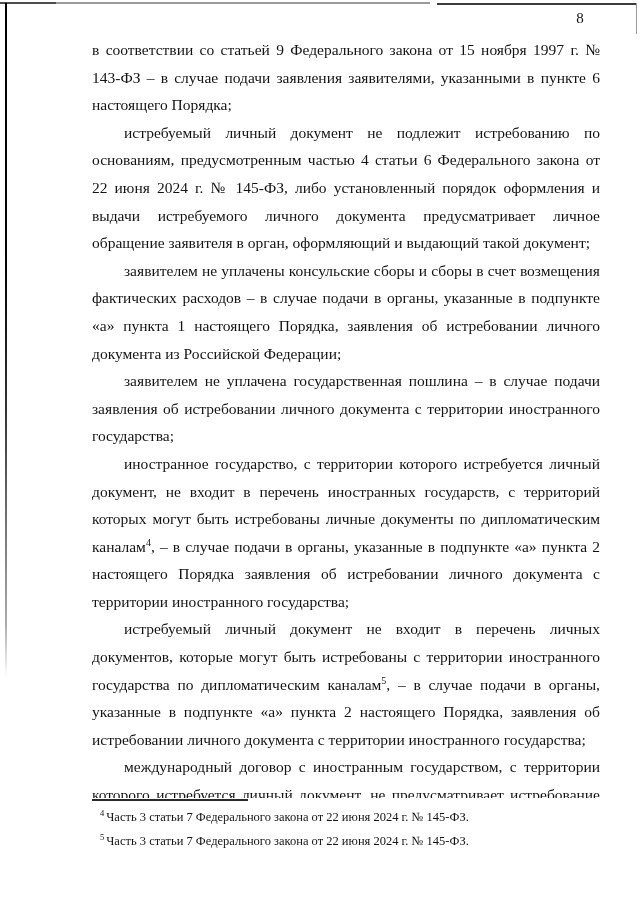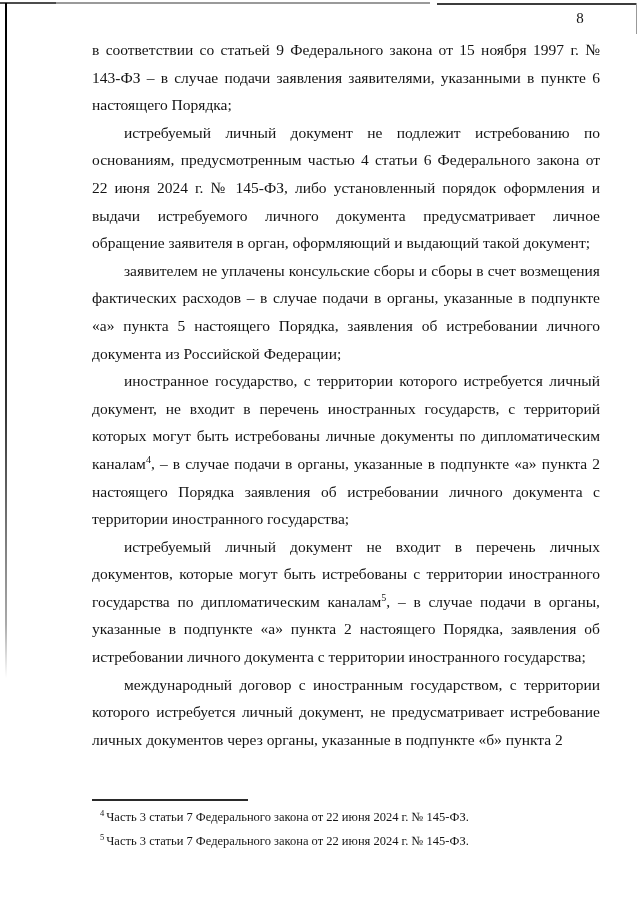--- a/index.html
+++ b/index.html
@@ -91,21 +91,22 @@
   <div class="top-line-b"></div>
   <div class="top-line-c"></div>
   <div class="left-line"></div>
   <div class="right-tick"></div>
 
   <div class="page-number">8</div>
 
   <div class="body-text">
       <p>в соответствии со статьей 9 Федерального закона от 15 ноября 1997 г. № 143-ФЗ – в случае подачи заявления заявителями, указанными в пункте 6 настоящего Порядка;</p>
       <p class="indent">истребуемый личный документ не подлежит истребованию по основаниям, предусмотренным частью 4 статьи 6 Федерального закона от 22 июня 2024 г. № 145-ФЗ, либо установленный порядок оформления и выдачи истребуемого личного документа предусматривает личное обращение заявителя в орган, оформляющий и выдающий такой документ;</p>
-      <p class="indent">заявителем не уплачены консульские сборы и сборы в счет возмещения фактических расходов – в случае подачи в органы, указанные в подпункте «а» пункта 5 настоящего Порядка, заявления об истребовании личного документа из Российской Федерации;</p>
+      <p class="indent">заявителем не уплачены консульские сборы и сборы в счет возмещения фактических расходов – в случае подачи в органы, указанные в подпункте «а» пункта 1 настоящего Порядка, заявления об истребовании личного документа из Российской Федерации;</p>
+      <p class="indent">заявителем не уплачена государственная пошлина – в случае подачи заявления об истребовании личного документа с территории иностранного государства;</p>
       <p class="indent">иностранное государство, с территории которого истребуется личный документ, не входит в перечень иностранных государств, с территорий которых могут быть истребованы личные документы по дипломатическим каналам<sup>4</sup>, – в случае подачи в органы, указанные в подпункте «а» пункта 2 настоящего Порядка заявления об истребовании личного документа с территории иностранного государства;</p>
       <p class="indent">истребуемый личный документ не входит в перечень личных документов, которые могут быть истребованы с территории иностранного государства по дипломатическим каналам<sup>5</sup>, – в случае подачи в органы, указанные в подпункте «а» пункта 2 настоящего Порядка, заявления об истребовании личного документа с территории иностранного государства;</p>
       <p class="indent">международный договор с иностранным государством, с территории которого истребуется личный документ, не предусматривает истребование личных документов через органы, указанные в подпункте «б» пункта 2</p>
     </div>
 
   <div class="footnotes">
     <div class="footnote-divider"></div>
     <div>
         <p class="footnote"><sup>4</sup>Часть 3 статьи 7 Федерального закона от 22 июня 2024 г. № 145-ФЗ.</p>
         <p class="footnote"><sup>5</sup>Часть 3 статьи 7 Федерального закона от 22 июня 2024 г. № 145-ФЗ.</p>

